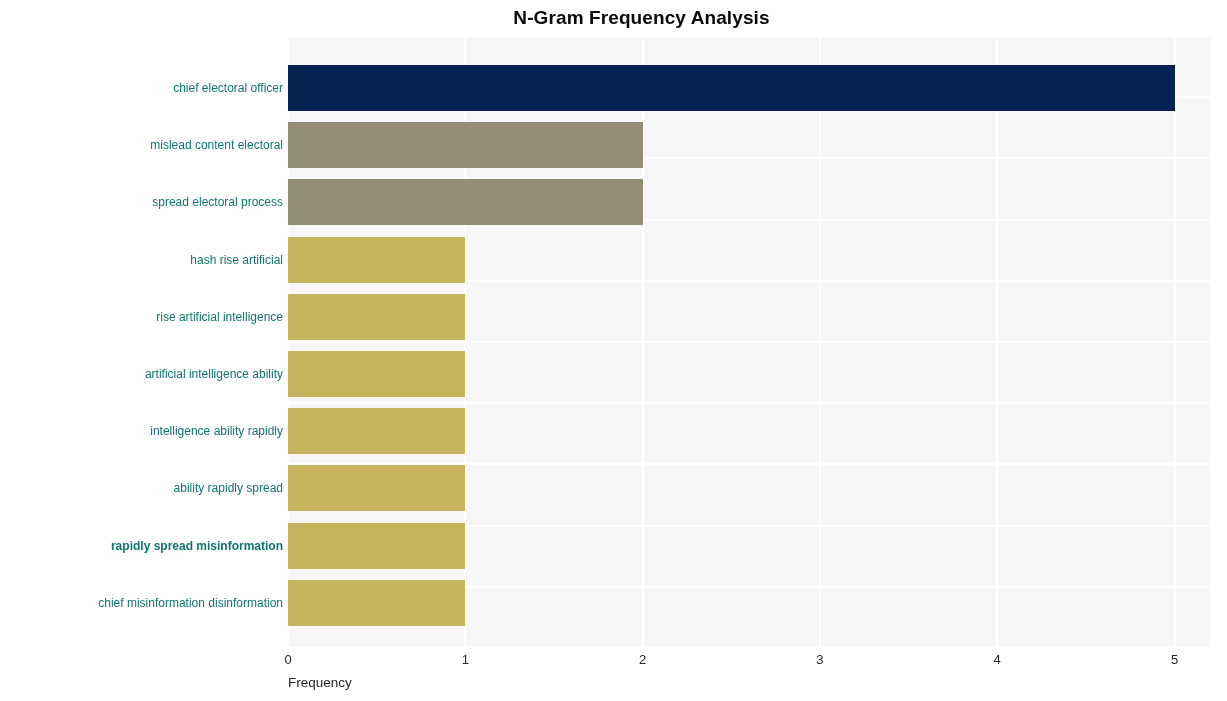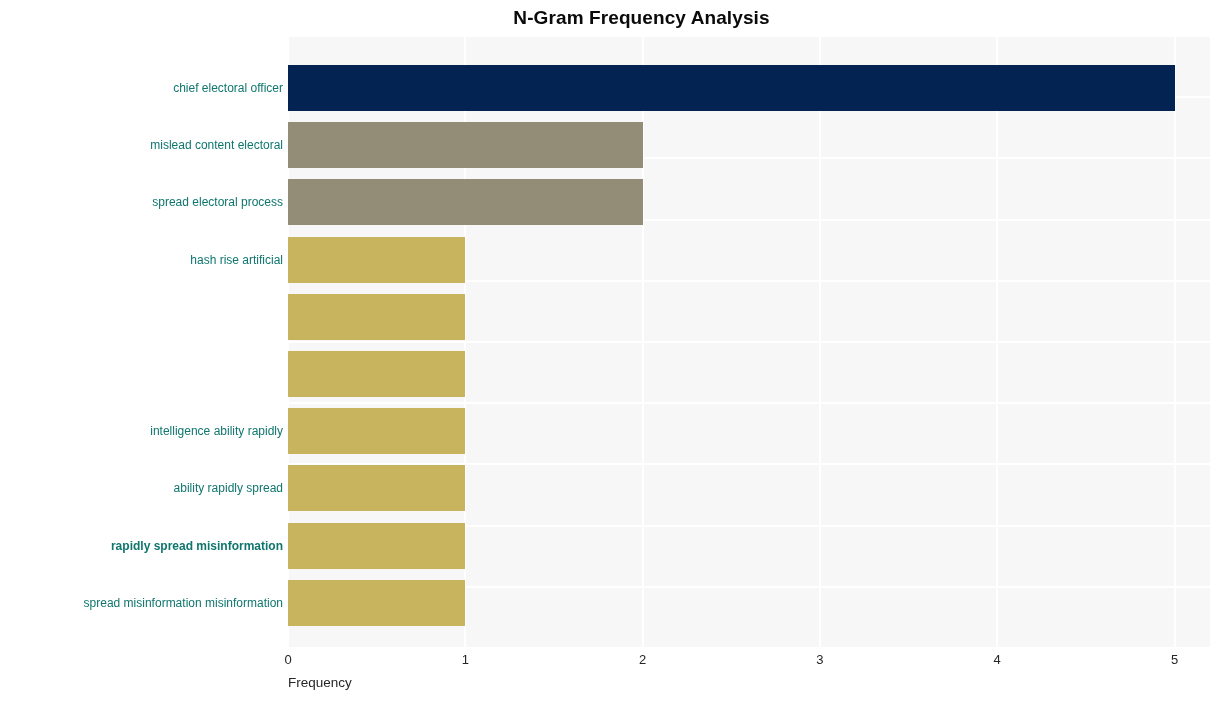--- a/index.html
+++ b/index.html
@@ -153,24 +153,26 @@
         <div class="bar" title="rapidly spread misinformation: 1" style="width: 177.308px; top: 486.6px; background: rgb(200, 180, 95);"></div>
         <div class="bar" title="spread misinformation disinformation: 1" style="width: 177.308px; top: 543.8px; background: rgb(200, 180, 95);"></div>
       </div>
   </div>
 
   <div id="y-axis-labels">
       <div class="y-tick-label" style="top: 29px;">chief electoral officer</div>
       <div class="y-tick-label" style="top: 86.2px; padding-left: 12px;">mislead content electoral</div>
       <div class="y-tick-label" style="top: 143.4px;">spread electoral process</div>
       <div class="y-tick-label" style="top: 200.6px;">hash rise artificial</div>
+      <div class="y-tick-label" style="top: 257.8px;">rise artificial intelligence</div>
+      <div class="y-tick-label" style="top: 315px;">artificial intelligence ability</div>
       <div class="y-tick-label" style="top: 372.2px;">intelligence ability rapidly</div>
       <div class="y-tick-label" style="top: 429.4px;">ability rapidly spread</div>
       <div class="y-tick-label" style="top: 486.6px; font-weight: bold;">rapidly spread misinformation</div>
-      <div class="y-tick-label" style="top: 543.8px;">spread misinformation misinformation</div>
+      <div class="y-tick-label" style="top: 543.8px;">chief misinformation disinformation</div>
     </div>
 
   <div id="x-axis-labels">
       <div class="x-tick-label" style="left: 288px;">0</div>
       <div class="x-tick-label" style="left: 465.308px;">1</div>
       <div class="x-tick-label" style="left: 642.615px;">2</div>
       <div class="x-tick-label" style="left: 819.923px;">3</div>
       <div class="x-tick-label" style="left: 997.231px;">4</div>
       <div class="x-tick-label" style="left: 1174.54px;">5</div>
     </div>

